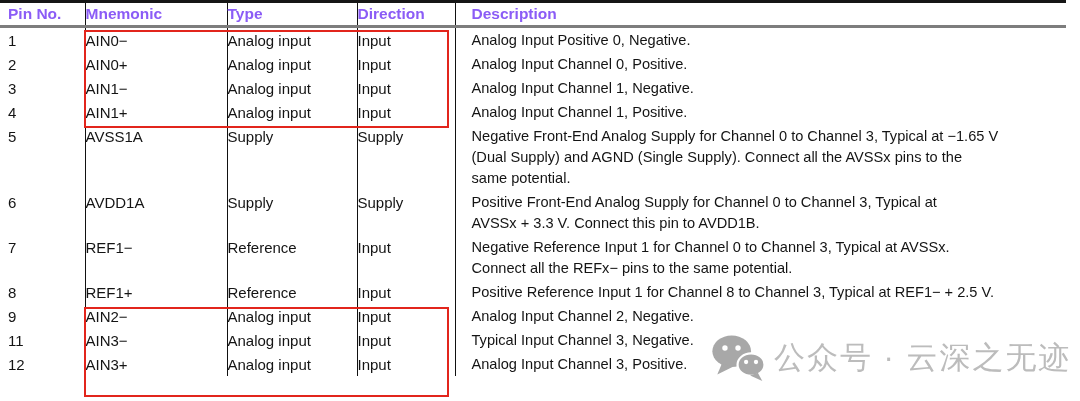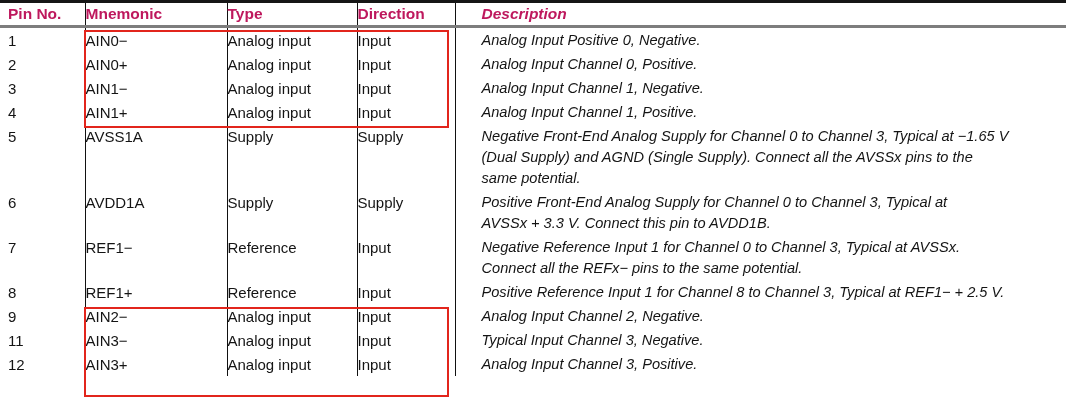--- a/index.html
+++ b/index.html
@@ -19,36 +19,36 @@
     table-layout: fixed;
     border-top: 3px solid #161616;
     color: #111111;
   }
   thead tr { height: 25px; }
   th {
     text-align: left;
     vertical-align: middle;
     font-weight: bold;
     font-size: 15.5px;
-    color: #be185d;
+    color: #8b5cf6;
     border-bottom: 3px solid #7d7d7d;
     white-space: nowrap;
   }
   td {
     vertical-align: top;
     font-size: 15px;
     line-height: 21px;
     padding-top: 2px;
     padding-bottom: 1px;
     white-space: nowrap;
     color: #141414;
   }
   .c1 { padding-left: 8px; }
   .c2, .c3, .c4 { border-left: 1.5px solid #111111; }
-  .c5 { padding-left: 26px; border-left: 1.5px solid #111111; font-style: italic; }
+  .c5 { padding-left: 16px; border-left: 1.5px solid #111111; }
   .desc-line {
     font-size: 14.6px;
     line-height: 21px;
     white-space: nowrap;
   }
   .red-box {
     position: absolute;
     border: 2.5px solid #e2251c;
     pointer-events: none;
     background: transparent;
@@ -197,14 +197,35 @@
           <td class="c5">
             <div class="desc-line">Analog Input Channel 3, Positive.</div>
           </td>
         </tr>
       </tbody>
   </table>
 
   <div class="red-box red-box-1" style="border-color: rgb(226, 37, 28);"></div>
   <div class="red-box red-box-2" style="border-color: rgb(226, 37, 28);"></div>
 
+  <div class="watermark">
+    <svg width="54" height="47" viewBox="0 0 60 52" aria-hidden="true">
+      <g fill="#a8a8a8">
+        <ellipse cx="23" cy="19" rx="21.5" ry="17.5"></ellipse>
+        <path d="M12 33 L7 45 L25 36 Z"></path>
+      </g>
+      <g fill="#ffffff">
+        <circle cx="15.5" cy="15.5" r="3"></circle>
+        <circle cx="30" cy="15.5" r="3"></circle>
+      </g>
+      <g>
+        <ellipse cx="44.5" cy="34" rx="15" ry="12.5" fill="#a8a8a8" stroke="#ffffff" stroke-width="2.5"></ellipse>
+        <path d="M52 43 L57 52 L43.5 46 Z" fill="#a8a8a8"></path>
+      </g>
+      <g fill="#ffffff">
+        <circle cx="39" cy="31" r="2.4"></circle>
+        <circle cx="50" cy="31" r="2.4"></circle>
+      </g>
+    </svg>
+    <span class="watermark-text">公众号 · 云深之无迹</span>
+  </div>
 
 </div>
 
 </body></html>

